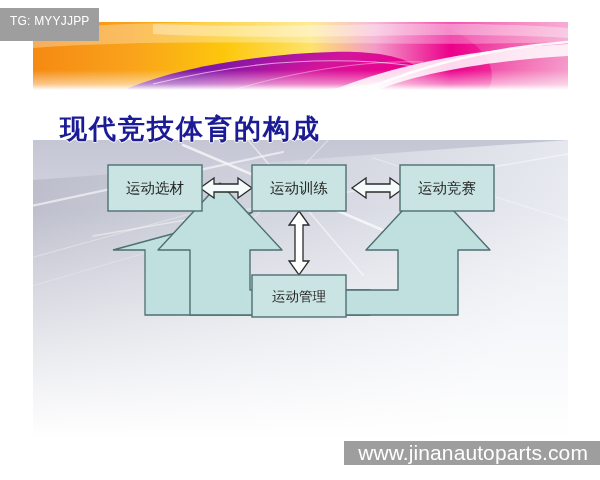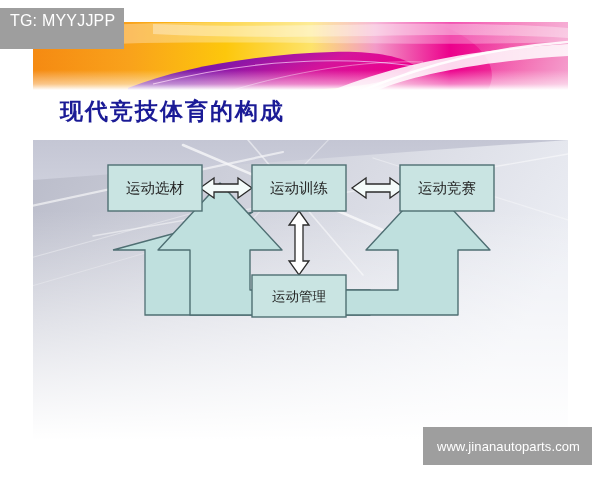--- a/index.html
+++ b/index.html
@@ -44,22 +44,22 @@
     width: 535px;
     height: 68px;
     overflow: hidden;
   }
   .banner svg { display:block; width:100%; height:100%; }
 
   
   .title {
     position: absolute;
     left: 60px;
-    top: 96px;
-    font-size: 23px;
+    top: 111px;
+    font-size: 27px;
     font-weight: bold;
     letter-spacing: 2px;
     color: #1b1b96;
     white-space: nowrap;
     text-shadow:
        1px 0 0 rgba(255,255,255,0.85),
       -1px 0 0 rgba(255,255,255,0.85),
        0 1px 0 rgba(255,255,255,0.85),
        0 -1px 0 rgba(255,255,255,0.85);
   }
@@ -91,30 +91,30 @@
     color: #ffffff;
     font-family: "Liberation Sans", sans-serif;
     display: flex;
     align-items: center;
     white-space: nowrap;
   }
   .wm-top {
     left: 0;
     top: 8px;
     height: 25px;
-    padding: 0 9px 16px 10px;
-    font-size: 16px;
+    padding: 0 9px 8px 10px;
+    font-size: 12px;
     letter-spacing: 0.2px;
   }
   .wm-bottom {
-    right: 8px;
+    right: 0;
     bottom: 15px;
-    height: 38px;
+    height: 24px;
     padding: 0 12px 0 14px;
-    font-size: 13px;
+    font-size: 21px;
     letter-spacing: 0.1px;
   }
 </style>
 </head>
 <body>
 
 <div id="slide">
 
   <div class="bg-area">
     <svg class="bg-svg" viewBox="0 0 535 300" preserveAspectRatio="none" aria-hidden="true">

